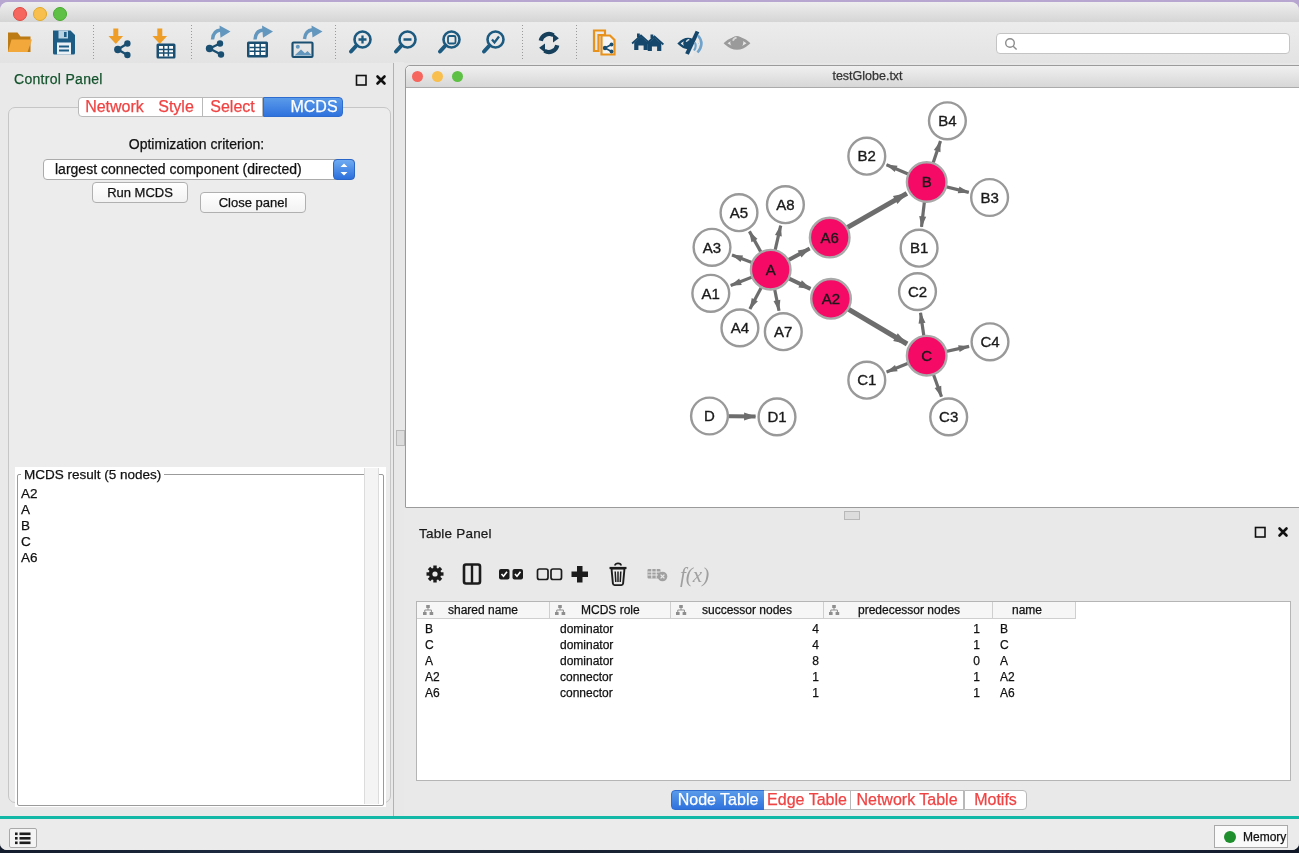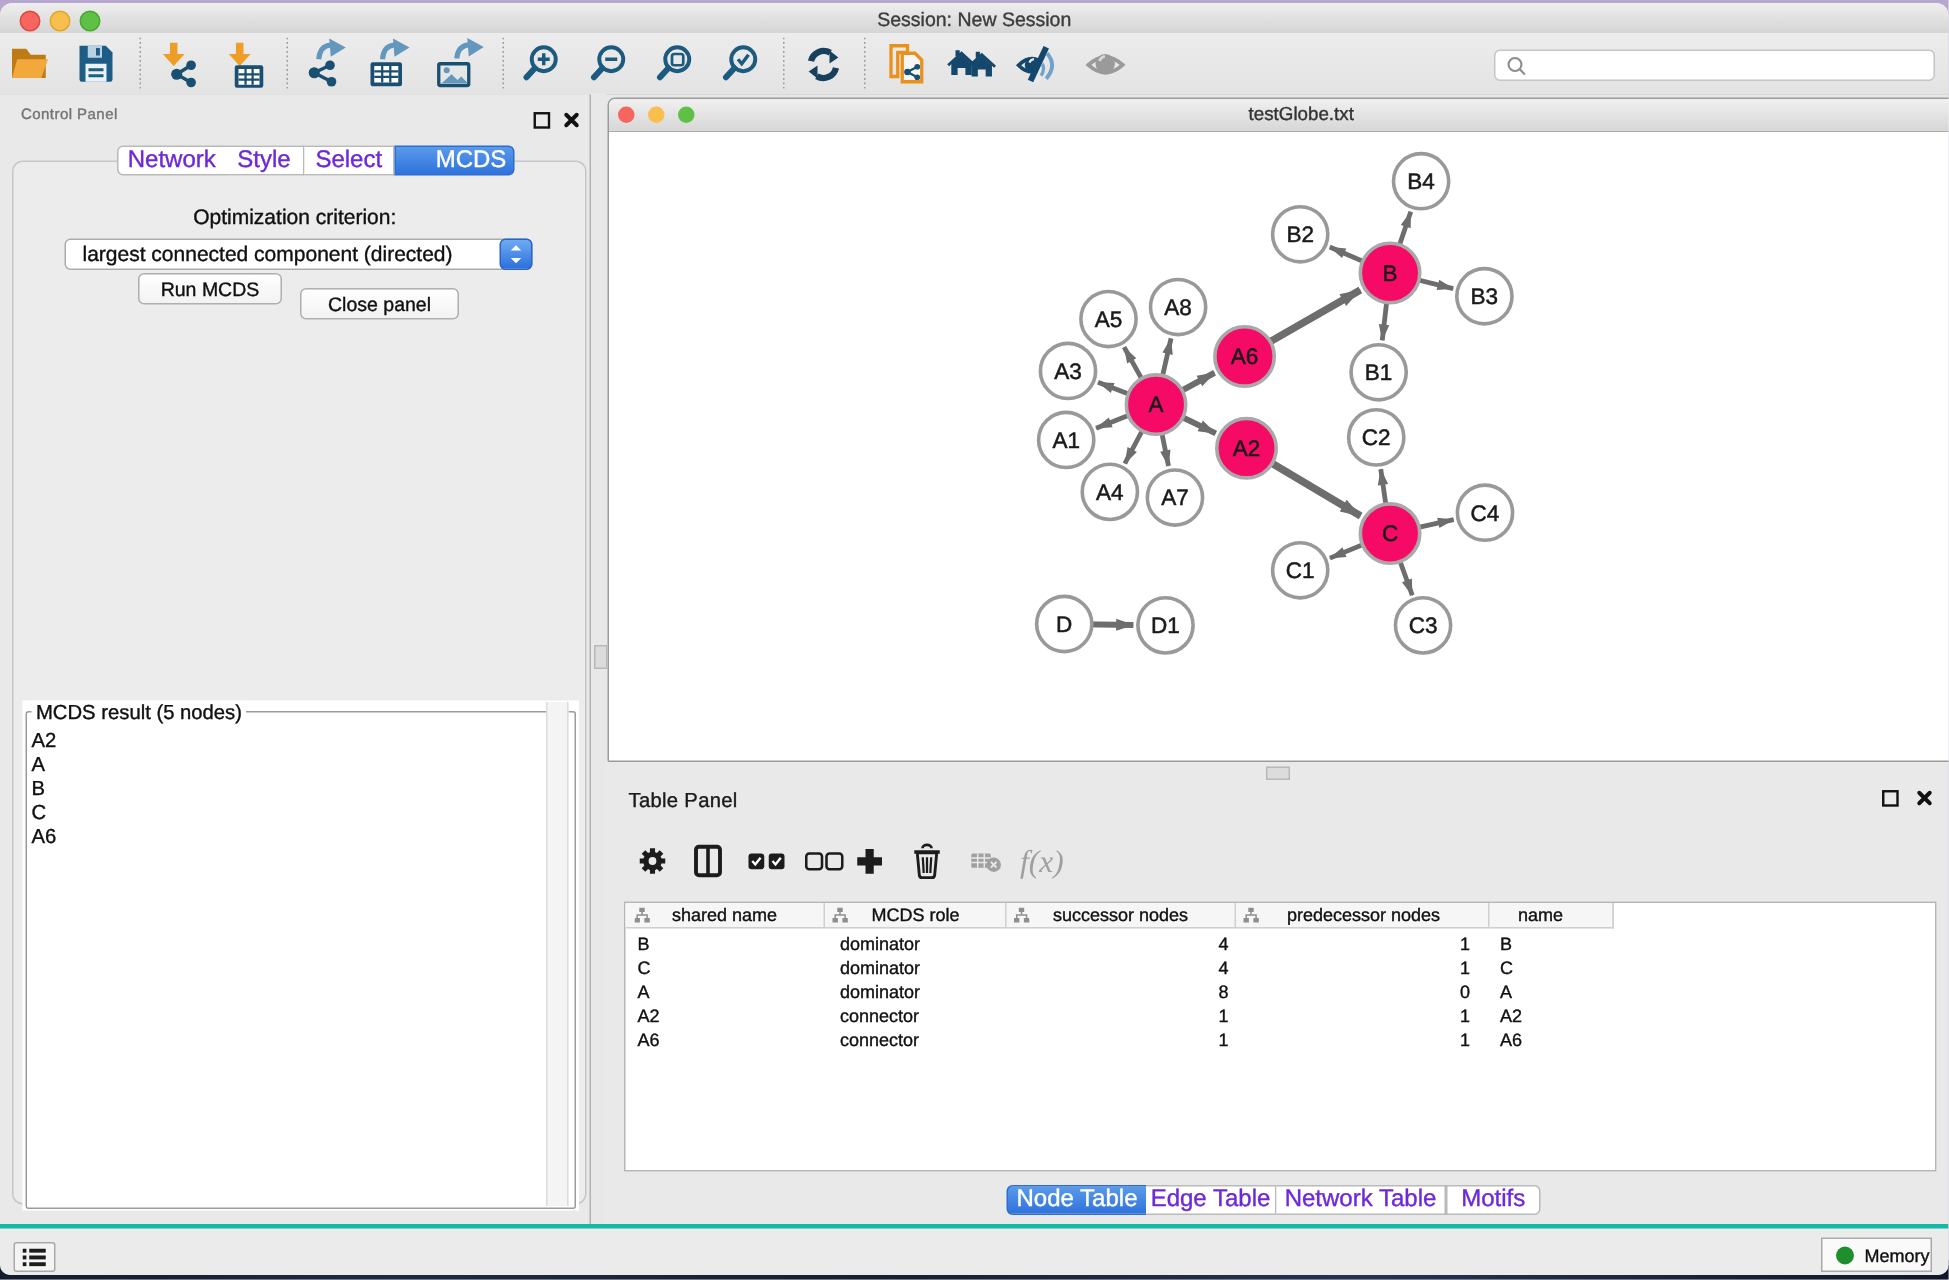--- a/index.html
+++ b/index.html
@@ -14,23 +14,23 @@
   .tl{width:12px;height:12px;border-radius:50%;top:5px;}
   #title{width:100%;text-align:center;top:3px;font-size:13px;color:#3c3c3c;}
   
   #toolbar{left:0;top:20px;width:1299px;height:41px;background:linear-gradient(#ececec,#e3e3e3);border-bottom:1px solid #aeaeae;}
   .tsep{top:25px;width:1px;height:34px;background-image:linear-gradient(#9a9a9a 33%, rgba(0,0,0,0) 0%);background-size:1px 3px;}
   #search{left:996px;top:11px;width:292px;height:19px;background:#fff;border:1px solid #c4c4c4;border-radius:4px;}
   
   #mainbg{left:0;top:61px;width:1299px;height:754px;background:#e7e7e7;}
   
   #cpanel{left:0;top:61px;width:393px;height:753px;background:#e9e9e9;border-right:1px solid #b2b2b2;}
-  #cp-title{left:14px;top:8px;font-size:10px;letter-spacing:0.3px;color:#737373;}
+  #cp-title{left:14px;top:8px;font-size:14px;letter-spacing:0.3px;color:#14532d;}
   #cp-content{left:8px;top:44px;width:381px;height:694px;background:#ececec;border:1px solid #c6c6c6;border-radius:7px;}
-  .tab{height:18px;line-height:18px;text-align:center;background:#fff;border:1px solid #b9b9b9;color:#6d28d9;position:absolute;top:0;}
+  .tab{height:18px;line-height:18px;text-align:center;background:#fff;border:1px solid #b9b9b9;color:#ef4444;position:absolute;top:0;}
   .tabsel{background:linear-gradient(#5a9bea,#2f72dd);color:#fff;border-color:#2f6cd0;}
   #optlabel{left:0;top:73px;width:393px;text-align:center;font-size:14px;color:#111;}
   #combo{left:43px;top:96px;width:310px;height:19px;background:#fff;border:1px solid #ababab;border-radius:4px;}
   #combo .ctext{left:11px;top:0.5px;font-size:14px;color:#111;}
   #spin{right:-1px;top:-1px;width:20px;height:19px;border-radius:4px;background:linear-gradient(#6fabf2,#2d6fdc);border:1px solid #2a65c8;}
   .btn{height:19px;background:linear-gradient(#ffffff,#f2f2f2);border:1px solid #b0b0b0;border-radius:4px;text-align:center;font-size:13px;color:#111;line-height:19px;}
   
   #listbox{left:15px;top:392px;width:371px;height:340px;background:#fff;margin-top:12px;}
   #fieldborder{left:2px;top:7px;width:365px;height:330px;border:1px solid #9b9b9b;border-radius:2px;}
   #legend{left:6px;top:0px;background:#fff;padding:0 3px;font-size:13.5px;color:#111;}
@@ -57,21 +57,20 @@
 </style>
 </head>
 <body>
 <div id="stage">
   <div id="wallbottom" class="abs"></div>
   <div id="win" class="abs">
     <div id="titlebar" class="abs">
       <div class="abs tl" style="left:13px;background:#f6665f;border:0.5px solid #dd4a43;"></div>
       <div class="abs tl" style="left:33px;background:#f8bf4f;border:0.5px solid #dfa928;"></div>
       <div class="abs tl" style="left:53px;background:#5ec146;border:0.5px solid #48a92f;"></div>
-      <div id="title" class="abs">Session: New Session</div>
     </div>
     <div id="toolbar" class="abs">
       <div class="abs tsep" style="left:93px;top:3px;"></div>
       <div class="abs tsep" style="left:191px;top:3px;"></div>
       <div class="abs tsep" style="left:335px;top:3px;"></div>
       <div class="abs tsep" style="left:522px;top:3px;"></div>
       <div class="abs tsep" style="left:576px;top:3px;"></div>
       <svg class="abs" style="left:0;top:0;" width="780" height="41" viewBox="0 0 780 41">
 
         <path d="M8,10.5 h9.5 l3,4 h10 v15.5 H8 z" fill="#bd7b16"></path>

